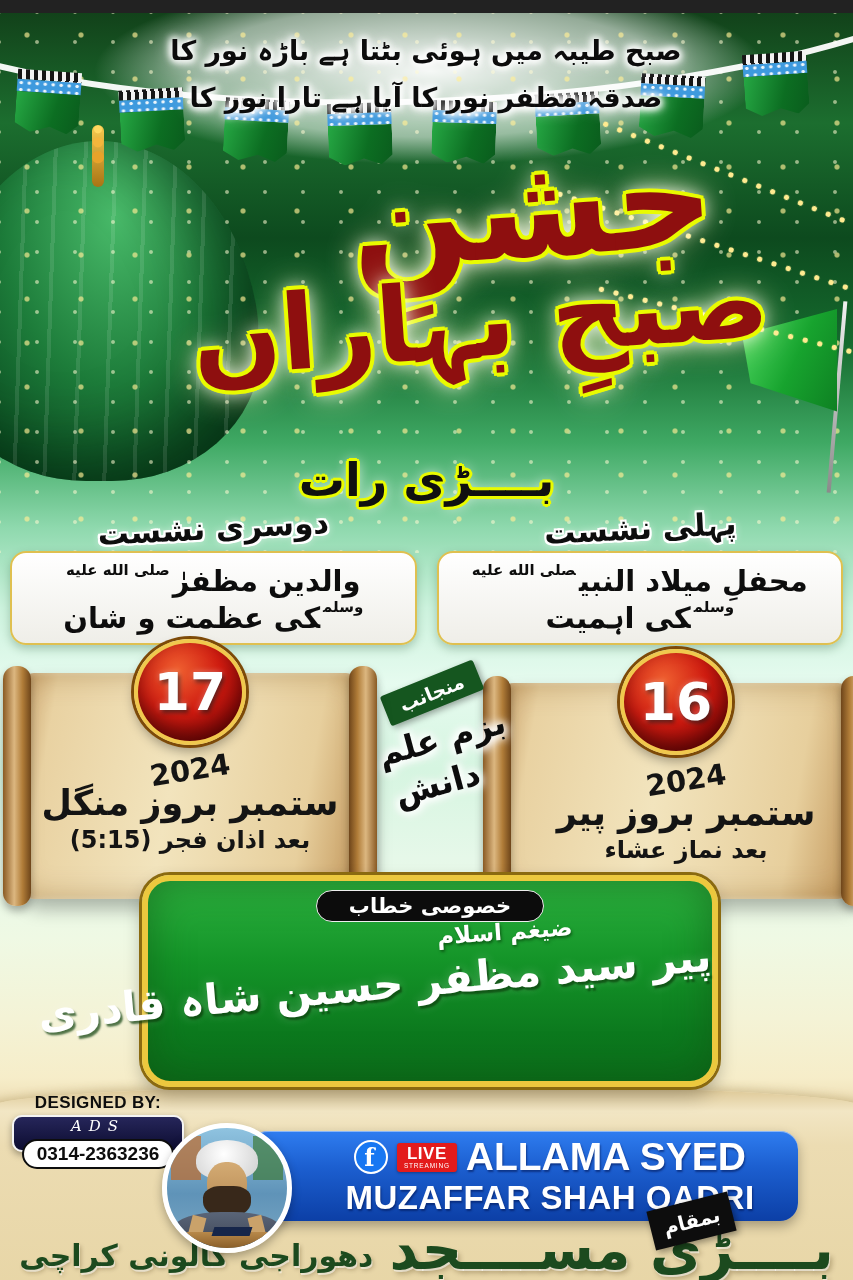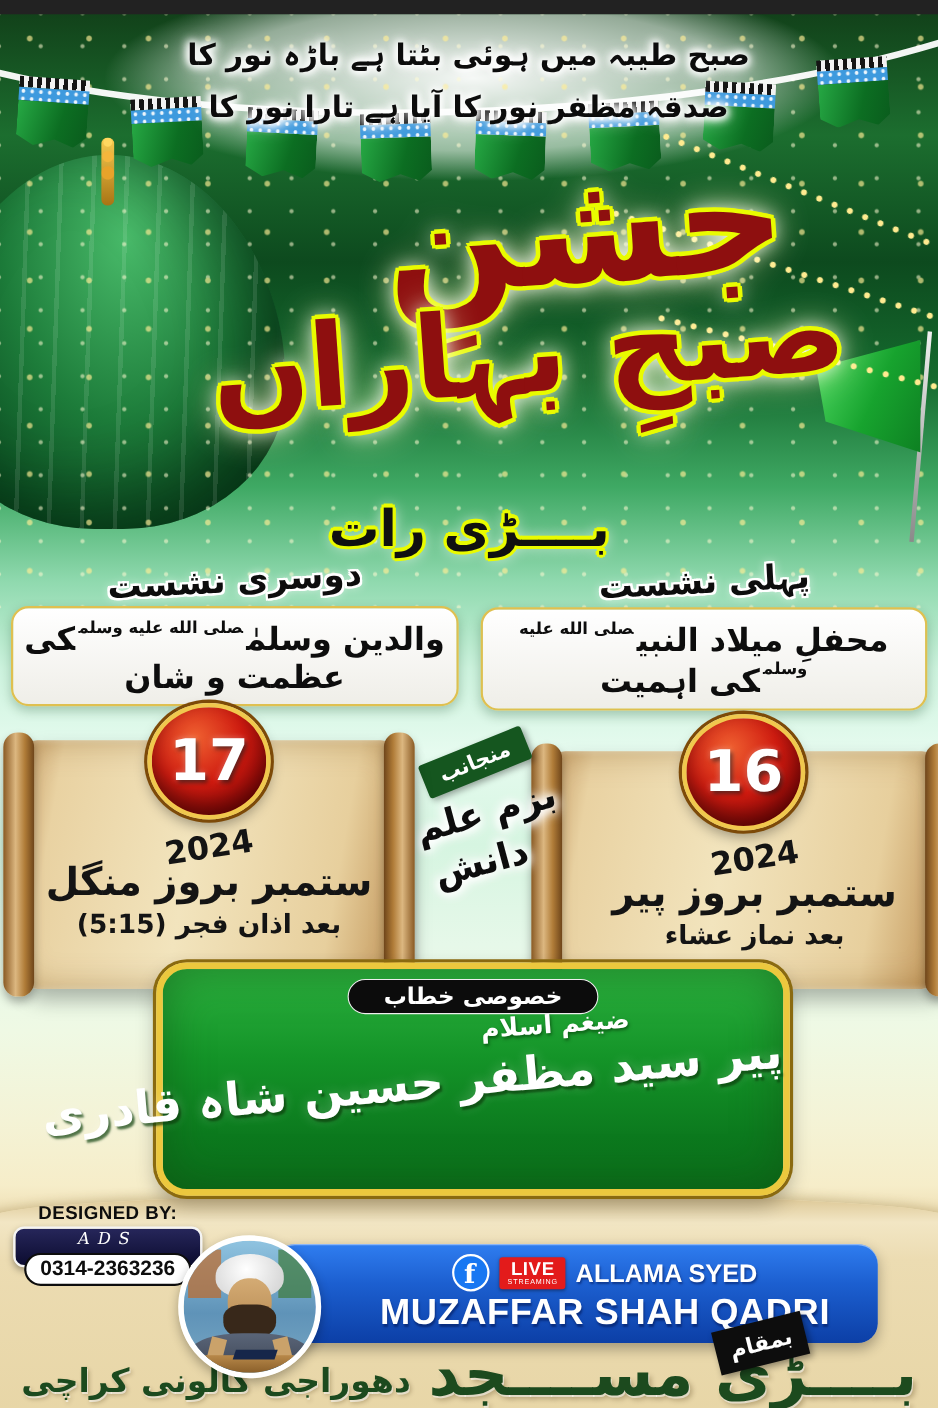--- a/index.html
+++ b/index.html
@@ -181,21 +181,21 @@
     box-shadow:0 5px 12px rgba(0,0,0,.3), inset 0 1px 0 rgba(255,255,255,.45);
     display:flex; flex-direction:column; align-items:center; justify-content:center; padding-left:52px; }
   .fb-row1 { display:flex; align-items:center; gap:9px; }
   .fb-circle { width:34px; height:34px; border-radius:50%; background:#1877f2; border:2.5px solid #fff;
     color:#fff; font-family:"DejaVu Serif", serif; font-weight:bold; font-size:24px;
     display:flex; align-items:center; justify-content:center; padding-right:3px; }
   .live-badge { background:#e31b1b; border-radius:3px; padding:2px 7px 2px; text-align:center; line-height:1;
     box-shadow:0 1px 3px rgba(0,0,0,.35); }
   .live-main { font-size:17px; font-weight:bold; letter-spacing:.5px; }
   .live-sub { font-size:6.5px; letter-spacing:.8px; margin-top:1.5px; }
-  .fb-name1 { font-size:23px; font-weight:bold; text-shadow:1px 2px 2px rgba(0,20,80,.55); }
+  .fb-name1 { font-size:39px; font-weight:bold; text-shadow:1px 2px 2px rgba(0,20,80,.55); }
   .fb-name2 { font-size:33px; font-weight:bold; letter-spacing:.5px; text-shadow:1px 2px 2px rgba(0,20,80,.55); }
 
   .venue-tag { left:650px; top:1188px; z-index:6; background:#0d0d0d; color:#fff; direction:rtl;
     font-size:20px; font-weight:bold; padding:8px 13px; transform:rotate(-14deg);
     box-shadow:2px 3px 7px rgba(0,0,0,.4); }
   .venue-row { left:14px; top:1204px; width:825px; z-index:5; direction:rtl;
     display:flex; align-items:center; justify-content:center; gap:16px; color:#1c4a1e; }
   .v-masjid { font-size:56px; font-weight:bold; white-space:nowrap;
     text-shadow:1px 2px 0 rgba(255,255,255,.55), 3px 4px 5px rgba(60,40,0,.28); }
   .v-addr { font-size:30px; font-weight:bold; white-space:nowrap; padding-top:12px;
@@ -278,21 +278,21 @@
       <div class="box">
         <span>
           <span>محفلِ میلاد النبی</span><span class="salawat">صلى الله عليه وسلم</span><span>کی اہمیت</span>
         </span>
       </div>
     </div>
     <div class="session">
       <div class="hdr">دوسری نشست</div>
       <div class="box">
         <span>
-          <span>والدین وسلمٰ</span><span class="salawat">صلى الله عليه وسلم</span><span>کی عظمت و شان</span>
+          <span>والدین مظفرٰ</span><span class="salawat">صلى الله عليه وسلم</span><span>کی عظمت و شان</span>
         </span>
       </div>
     </div>
   </div>
 
   <div class="abs scroll scroll16">
     <div class="day">16</div>
     <div class="yr">2024</div>
     <div class="dl">ستمبر بروز پیر</div>
     <div class="tl">بعد نماز عشاء</div>

